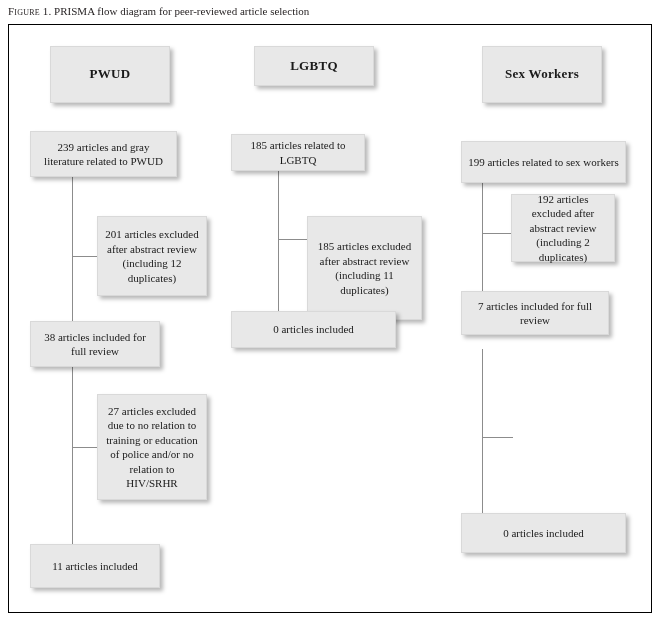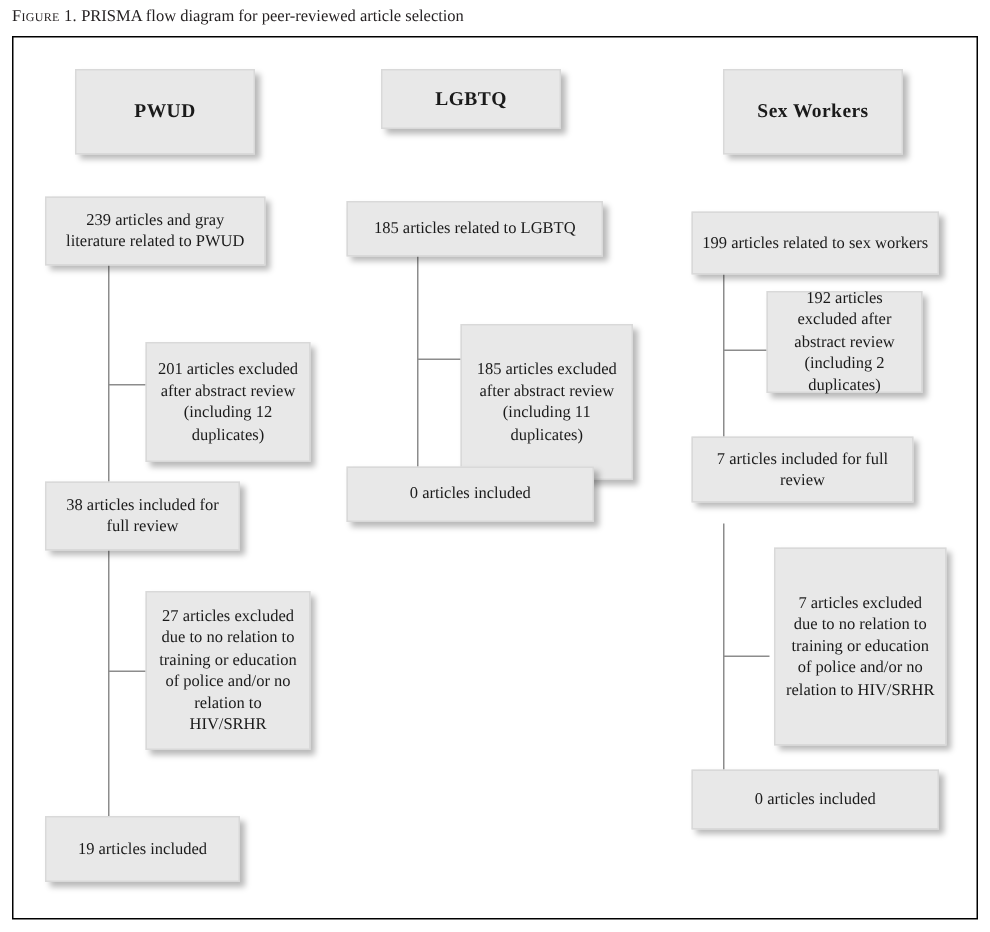--- a/index.html
+++ b/index.html
@@ -102,41 +102,41 @@
   <div class="conn conn-h" style="left:473px; top:412px; width:31px;"></div>
 
   <div class="node header" style="left:41px; top:21px; width:120px; height:57px;">
     <span class="node-text">PWUD</span>
   </div>
 
   <div class="node" style="left:21px; top:106px; width:147px; height:46px;">
     <span class="node-text">239 articles and gray literature related to PWUD</span>
   </div>
 
-  <div class="node" style="left:88px; top:191px; width:110px; height:80px;margin-top:12px;">
+  <div class="node" style="left:88px; top:191px; width:110px; height:80px;">
     <span class="node-text">201 articles excluded after abstract review (including 12 duplicates)</span>
   </div>
 
   <div class="node" style="left:21px; top:296px; width:130px; height:46px;">
     <span class="node-text">38 articles included for full review</span>
   </div>
 
   <div class="node" style="left:88px; top:369px; width:110px; height:106px;">
     <span class="node-text">27 articles excluded due to no relation to training or education of police and/or no relation to HIV/SRHR</span>
   </div>
 
   <div class="node" style="left:21px; top:519px; width:130px; height:44px;">
-    <span class="node-text">19 articles included</span>
+    <span class="node-text">11 articles included</span>
   </div>
 
   <div class="node header" style="left:245px; top:21px; width:120px; height:40px;">
     <span class="node-text">LGBTQ</span>
   </div>
 
-  <div class="node" style="left:222px; top:109px; width:171px; height:37px;">
+  <div class="node" style="left:222px; top:109px; width:134px; height:37px;">
     <span class="node-text">185 articles related to LGBTQ</span>
   </div>
 
   <div class="node" style="left:298px; top:191px; width:115px; height:104px;">
     <span class="node-text">185 articles excluded after abstract review (including 11 duplicates)</span>
   </div>
 
   <div class="node" style="left:222px; top:286px; width:165px; height:37px;">
     <span class="node-text">0 articles included</span>
   </div>
@@ -150,21 +150,18 @@
   </div>
 
   <div class="node" style="left:502px; top:169px; width:104px; height:68px;">
     <span class="node-text">192 articles excluded after abstract review (including 2 duplicates)</span>
   </div>
 
   <div class="node" style="left:452px; top:266px; width:148px; height:44px;">
     <span class="node-text">7 articles included for full review</span>
   </div>
 
-  <div class="node" style="left:507px; top:340px; width:115px; height:132px;">
-    <span class="node-text">7 articles excluded due to no relation to training or education of police and/or no relation to HIV/SRHR</span>
-  </div>
 
   <div class="node" style="left:452px; top:488px; width:165px; height:40px;">
     <span class="node-text">0 articles included</span>
   </div>
 
 </div>
 
 </body></html>

